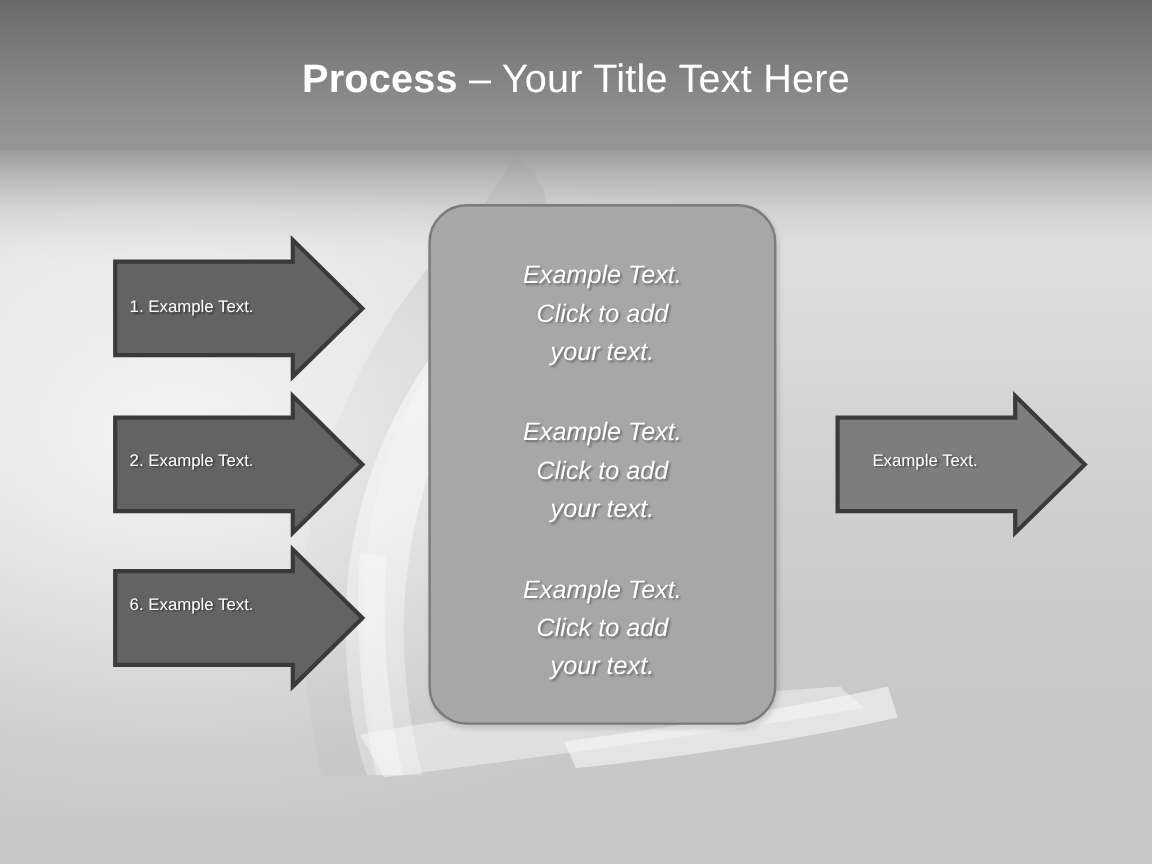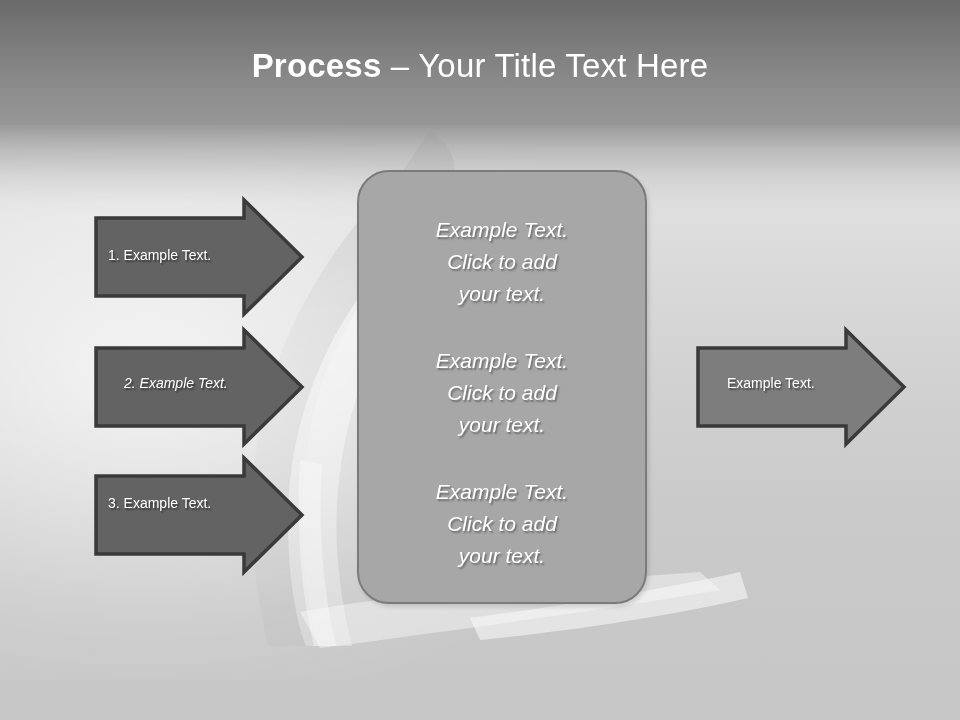--- a/index.html
+++ b/index.html
@@ -112,21 +112,21 @@
     white-space: nowrap;
     text-shadow: 1.5px 1.5px 1.6px rgba(0,0,0,0.45);
     pointer-events: none;
   }
 
   
   .arrow-left-1 { left: 94px; top: 198px; }
   .arrow-left-2 { left: 94px; top: 328px; }
   .arrow-left-3 { left: 94px; top: 456px; }
   .lbl-left-1 { left: 108px; top: 245px; }
-  .lbl-left-2 { left: 124px; top: 373px; font-style: italic; }
+  .lbl-left-2 { left: 108px; top: 373px; }
   .lbl-left-3 { left: 108px; top: 493px; }
 
   
   .arrow-right-1 { left: 696px; top: 328px; }
   .lbl-right-1 { left: 727px; top: 373px; }
 
   
   .panel {
     position: absolute;
     left: 357px; top: 170px;
@@ -216,21 +216,21 @@
       <path d="M2 20 L150 20 L150 2 L208 59 L150 116 L150 98 L2 98 Z" fill="#636363" stroke="#3a3a3a" stroke-width="3.5" stroke-linejoin="miter"></path>
     </svg>
   </div>
   <div class="arrow-label lbl-left-2">2. Example Text.</div>
 
   <div class="arrow arrow-left-3">
     <svg width="210" height="118" viewBox="0 0 210 118">
       <path d="M2 20 L150 20 L150 2 L208 59 L150 116 L150 98 L2 98 Z" fill="#636363" stroke="#3a3a3a" stroke-width="3.5" stroke-linejoin="miter"></path>
     </svg>
   </div>
-  <div class="arrow-label lbl-left-3">3. Example Text.</div>
+  <div class="arrow-label lbl-left-3">6. Example Text.</div>
 
   <div class="arrow arrow-right-1">
     <svg width="210" height="118" viewBox="0 0 210 118">
       <path d="M2 20 L150 20 L150 2 L208 59 L150 116 L150 98 L2 98 Z" fill="#7d7d7d" stroke="#3a3a3a" stroke-width="3.5" stroke-linejoin="miter"></path>
     </svg>
   </div>
   <div class="arrow-label lbl-right-1">Example Text.</div>
 
   <div class="panel">
     <div class="panel-body">

